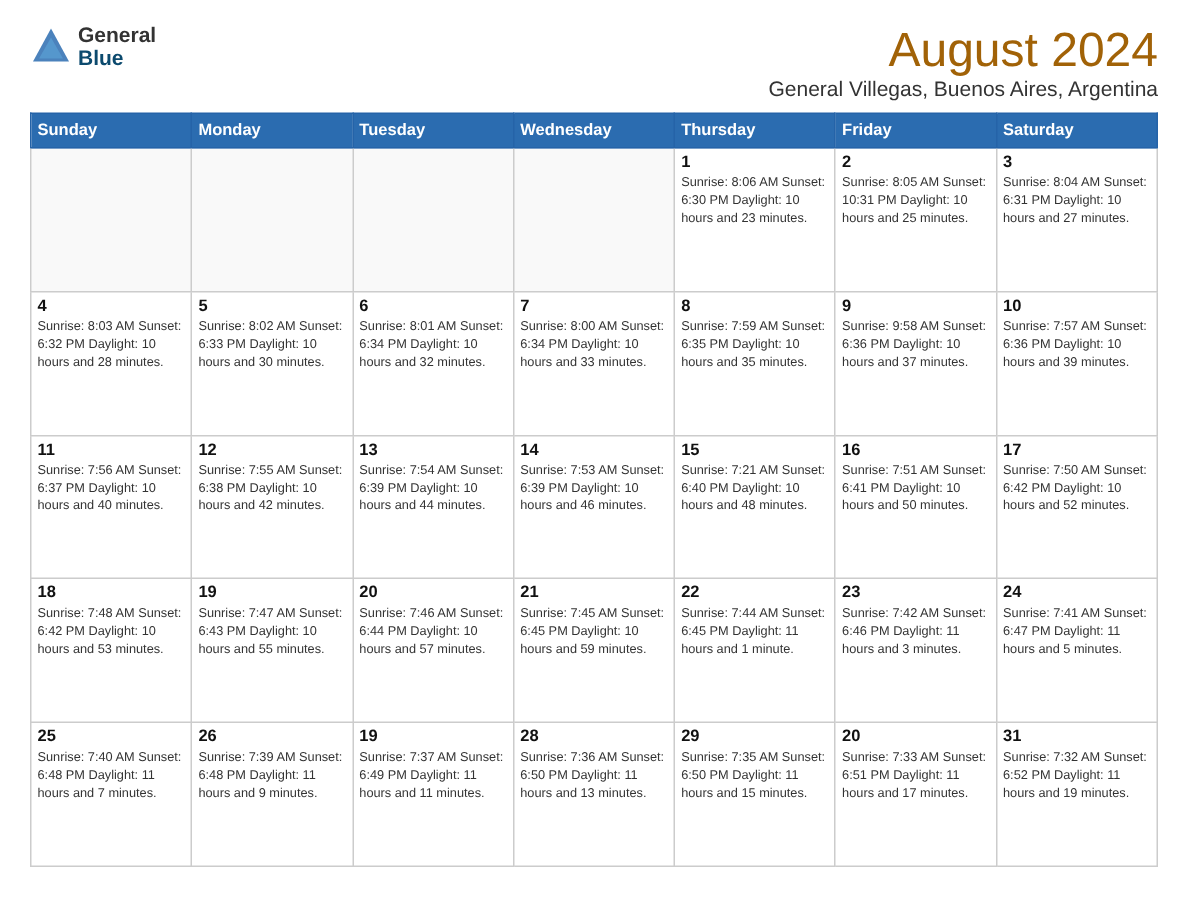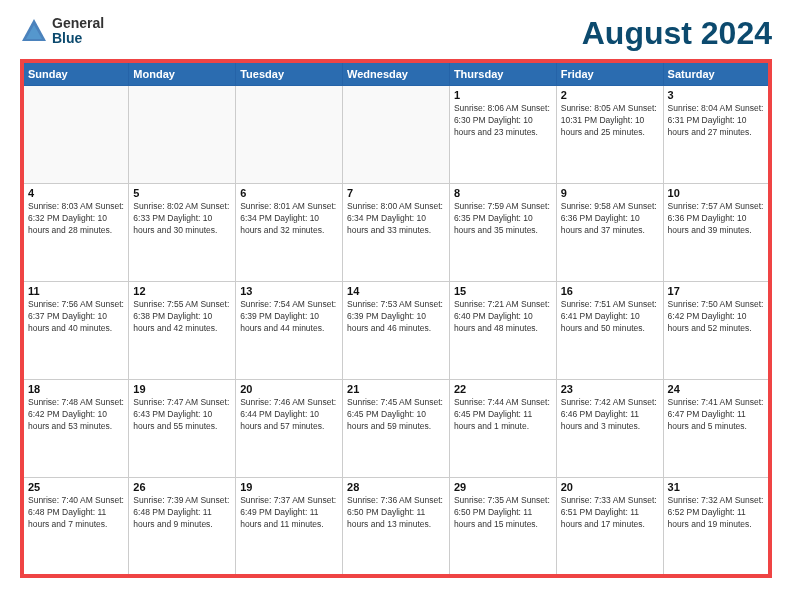--- a/index.html
+++ b/index.html
@@ -45,32 +45,32 @@
     }
     .logo-icon {
       width: 28px;
       height: 28px;
     }
     .title-section {
       text-align: right;
     }
     .month-year {
       font-size: 32px;
-      font-weight: bold;
-      color: #0c4a6e;
+      font-weight: normal;
+      color: #a16207;
       line-height: 1.1;
     }
     .location {
       font-size: 14px;
       color: #333;
       font-weight: normal;
     }
     .calendar {
       flex: 1;
-      border: 4px solid #ef4444;
+      border: 1px solid #ef4444;
       border-collapse: collapse;
       width: 100%;
       table-layout: fixed;
     }
     .calendar th {
       background-color: #2b6cb0;
       color: #fff;
       font-size: 11px;
       font-weight: bold;
       padding: 5px 4px;
@@ -112,20 +112,21 @@
         <polygon points="14,2 26,24 2,24" fill="#2b6cb0" opacity="0.85"></polygon>
         <polygon points="14,8 22,22 6,22" fill="#5a9fd4" opacity="0.7"></polygon>
       </svg>
       <div class="logo-text">
         <span class="logo-general">General</span>
         <span class="logo-blue">Blue</span>
       </div>
     </div>
     <div class="title-section">
       <div class="month-year">August 2024</div>
+      <div class="location">General Villegas, Buenos Aires, Argentina</div>
     </div>
   </div>
 
   <table class="calendar">
     <thead>
       <tr>
         <th>Sunday</th>
         <th>Monday</th>
         <th>Tuesday</th>
         <th>Wednesday</th>

